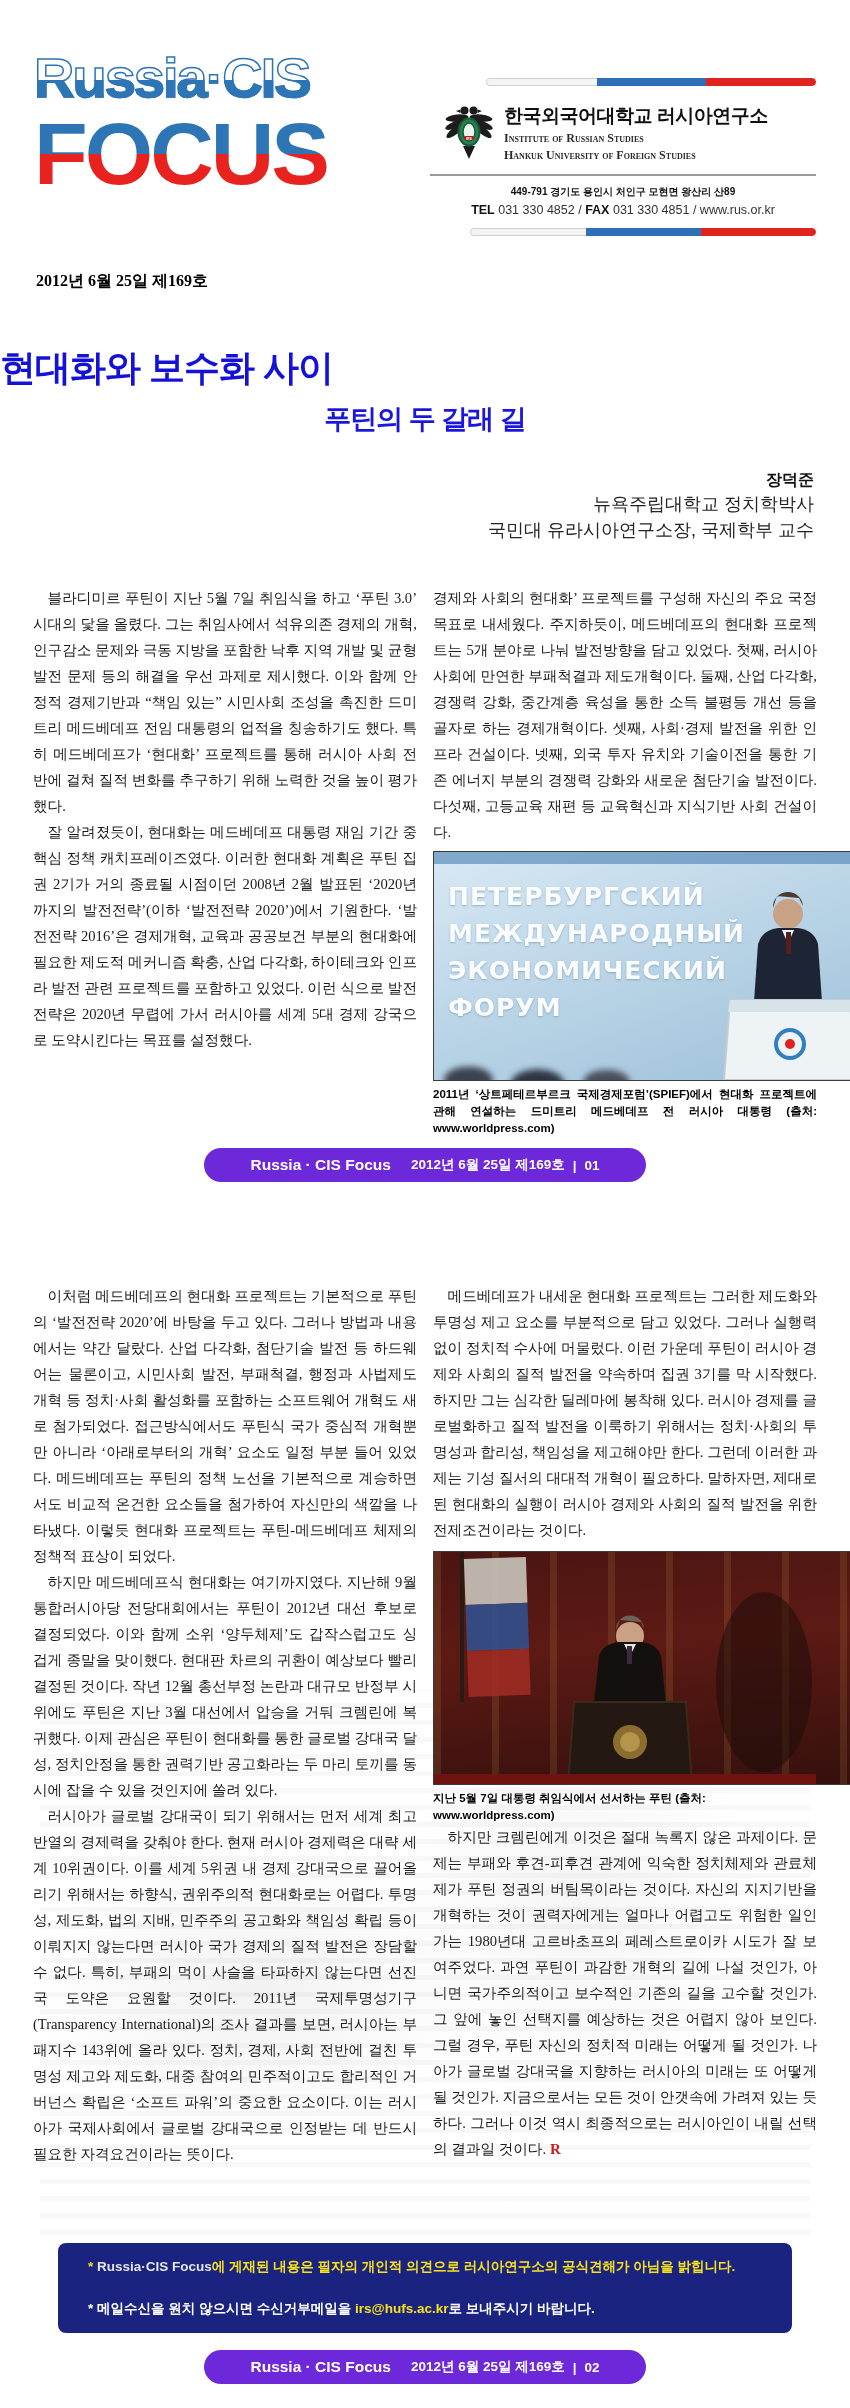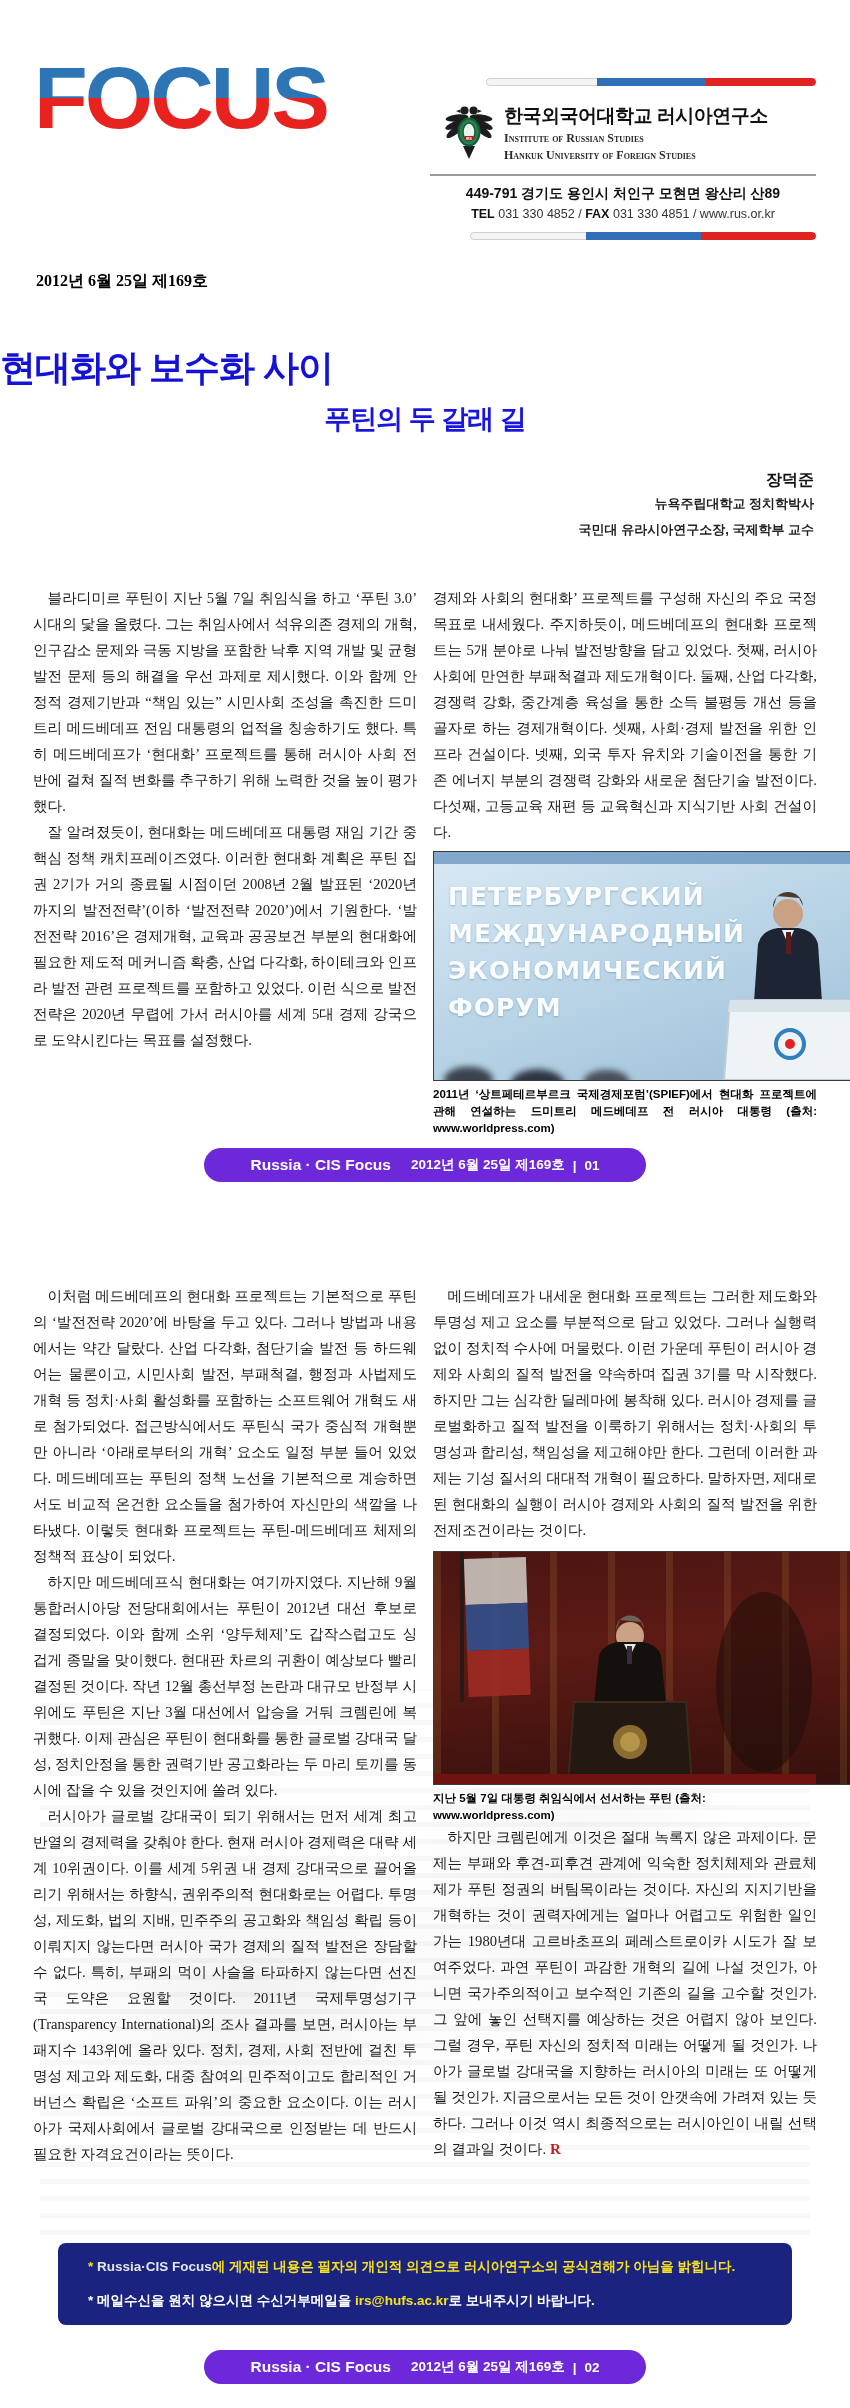--- a/index.html
+++ b/index.html
@@ -20,34 +20,34 @@
   .tricolor span{flex:1;}
   .tri-w{background:#f4f4f4;border:1px solid #cfcfcf;border-right:none;border-radius:4px 0 0 4px;}
   .tri-b{background:#2e6fb7;}
   .tri-r{background:#e0231e;border-radius:0 4px 4px 0;}
   .bar-top{width:330px;margin-left:56px;}
   .inst-row{display:flex;align-items:center;margin-top:16px;margin-left:14px;}
   .inst-names{margin-left:10px;}
   .inst-kr{font-size:19px;font-weight:800;color:#101010;letter-spacing:-0.5px;}
   .inst-en{font-family:"Liberation Serif", serif;font-variant:small-caps;font-size:12px;font-weight:700;color:#2b2b2b;line-height:15px;margin-top:2px;}
   .inst-rule{border-top:2px solid #9a9a9a;margin-top:10px;}
-  .addr{font-size:14px;font-weight:800;text-align:center;margin-top:9px;color:#111;}
+  .addr{font-size:10px;font-weight:800;text-align:center;margin-top:9px;color:#111;}
   .telline{font-size:12.5px;text-align:center;margin-top:4px;color:#333;}
   .telline b{color:#111;}
   .telline a{color:#333;text-decoration:none;}
   .bar-bottom{width:346px;margin-left:40px;margin-top:11px;}
   .issue-date{position:absolute;left:36px;top:271px;font-size:16px;font-weight:700;color:#000;}
   
   .title{position:absolute;left:0;top:344px;width:100%;text-align:left;
          font-family:"Liberation Sans", sans-serif;font-size:36px;font-weight:800;color:#1512d8;letter-spacing:-1px;}
   .subtitle{position:absolute;left:0;top:401px;width:100%;text-align:center;
          font-family:"Liberation Sans", sans-serif;font-size:27px;font-weight:800;color:#1a16e0;letter-spacing:-1px;}
   .author{position:absolute;right:36px;top:470px;text-align:right;font-family:"Liberation Sans", sans-serif;}
   .author-name{font-size:16px;font-weight:800;color:#111;}
-  .author-line{font-size:13px;font-weight:700;color:#222;line-height:26px;}
+  .author-line{font-size:18px;font-weight:400;color:#222;line-height:26px;}
   
   .cols{position:absolute;left:33px;width:784px;display:flex;gap:16px;z-index:1;}
   .p1{top:585px;} .p2pg{top:1283px;}
   .col{width:384px;}
   .col p{margin:0;font-size:14.6px;line-height:26px;text-align:justify;text-indent:1em;color:#1a1a1a;}
   .col p.no-indent{text-indent:0;}
   .caption{font-family:"Liberation Sans", sans-serif;font-size:11.5px;font-weight:800;line-height:17px;
            text-align:justify;margin-top:5px;color:#000;}
   .end-mark{color:#c41e1e;font-weight:800;font-family:"Liberation Serif", serif;padding-left:4px;font-size:15px;}
   
@@ -71,34 +71,35 @@
       font-family:"Liberation Sans", sans-serif;color:#fff;z-index:2;}
   .fb-1{top:1148px;} .fb-2{top:2350px;}
   .fb-brand{font-size:15.5px;font-weight:800;}
   .fb-issue{font-size:13.5px;font-weight:700;display:flex;gap:8px;align-items:center;}
   
   .notice{position:absolute;left:58px;top:2243px;width:734px;box-sizing:border-box;background:#1a2480;border-radius:8px;
       padding:13px 26px 13px 30px;font-family:"Liberation Sans", sans-serif;font-size:13.5px;font-weight:700;line-height:22px;z-index:2;}
   .notice-line{padding-left:14px;text-indent:-14px;}
   .nl1{color:#f7e11b;}
   .nl1 .brand{color:#e5e5e5;}
-  .nl2{color:#ffffff;margin-top:12px;}
+  .nl2{color:#ffffff;margin-top:20px;}
   .nl2 .email{color:#f7e11b;text-decoration:none;}
   
   .watermark{position:absolute;left:40px;top:1690px;width:770px;height:545px;z-index:0;pointer-events:none;
       background:radial-gradient(ellipse 320px 220px at 28% 55%, rgba(70,70,70,.07), transparent 70%),
                  radial-gradient(ellipse 260px 300px at 70% 40%, rgba(70,70,70,.05), transparent 70%),
                  repeating-linear-gradient(0deg, rgba(90,90,90,.045) 0 5px, rgba(0,0,0,0) 5px 17px);}
 </style>
 </head>
 <body>
 
 <div class="page">
 
   <div class="logo">
+    <div class="logo-top">Russia·CIS</div>
     <div class="logo-bottom">FOCUS</div>
   </div>
 
   <div class="mast-right">
     <div class="tricolor bar-top">
       <span class="tri-w"></span>
         <span class="tri-b"></span>
         <span class="tri-r"></span>
     </div>
     <div class="inst-row">

